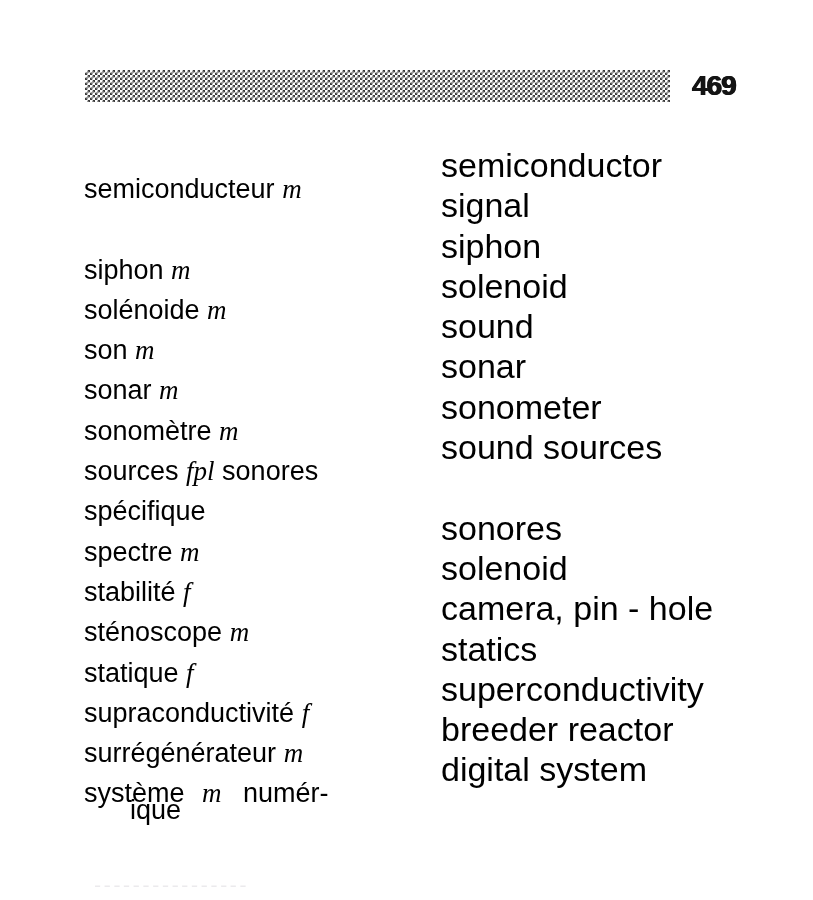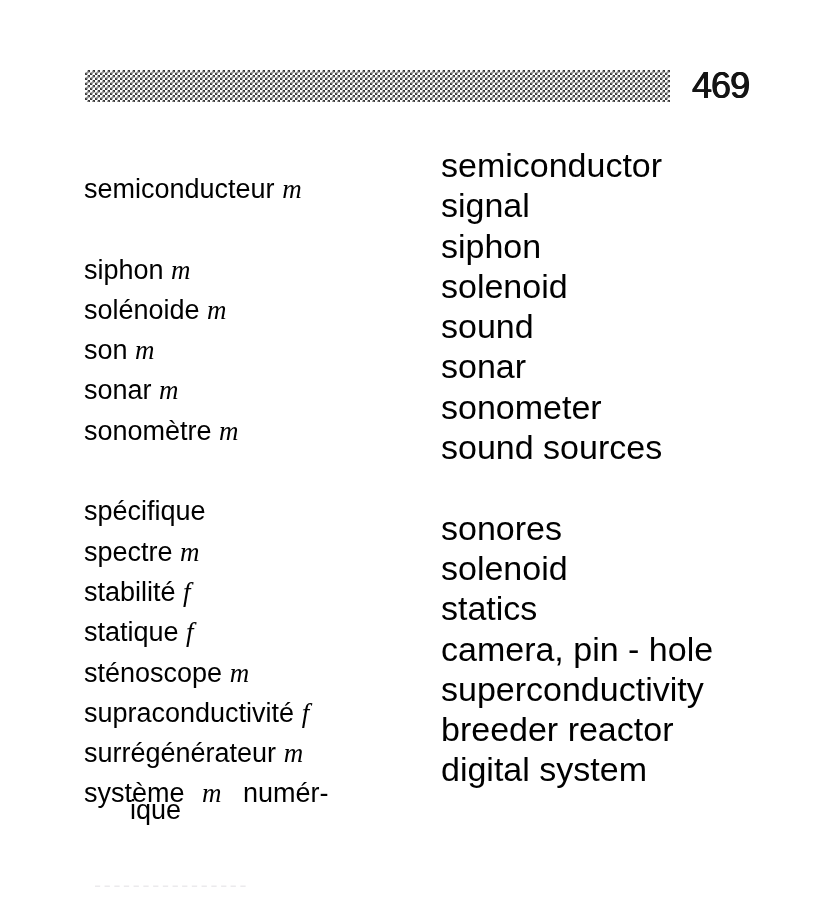--- a/index.html
+++ b/index.html
@@ -46,22 +46,22 @@
       linear-gradient(45deg, #2b2b2b 25%, transparent 25%, transparent 75%, #2b2b2b 75%);
     background-size: 5px 5px;
     background-position: 0 0, 2.5px 2.5px;
     opacity: 0.92;
   }
   #page-number {
     position: absolute;
     left: 692px;
     top: 0px;
     font-family: "Liberation Sans", sans-serif;
-    font-weight: normal;
-    font-size: 36px;
+    font-weight: bold;
+    font-size: 28px;
     letter-spacing: -1px;
     line-height: 40px;
     color: #141414;
     text-shadow: 0.6px 0 0 #141414, -0.6px 0 0 #141414;
   }
 
   
   #entries {
     position: absolute;
     left: 84px;
@@ -159,40 +159,41 @@
       </div>
       <div class="entry-row">
         <div class="term-fr"><span>sonar</span> <span class="gm">m</span></div>
         <div class="term-en">sonar</div>
       </div>
       <div class="entry-row">
         <div class="term-fr"><span>sonomètre</span> <span class="gm">m</span></div>
         <div class="term-en">sonometer</div>
       </div>
       <div class="entry-row">
+        <div class="term-fr"><span>sources</span> <span class="gm">fpl</span> <span>sonores</span></div>
         <div class="term-en">sound sources</div>
       </div>
       <div class="entry-row">
         <div class="term-fr"><span>spécifique</span></div>
       </div>
       <div class="entry-row">
         <div class="term-fr"><span>spectre</span> <span class="gm">m</span></div>
         <div class="term-en">sonores</div>
       </div>
       <div class="entry-row">
         <div class="term-fr"><span>stabilité</span> <span class="gm">f</span></div>
         <div class="term-en">solenoid</div>
       </div>
       <div class="entry-row">
+        <div class="term-fr"><span>sténoscope</span> <span class="gm">m</span></div>
+        <div class="term-en">camera, pin - hole</div>
+      </div>
+      <div class="entry-row">
         <div class="term-fr"><span>statique</span> <span class="gm">f</span></div>
         <div class="term-en">statics</div>
-      </div>
-      <div class="entry-row">
-        <div class="term-fr"><span>sténoscope</span> <span class="gm">m</span></div>
-        <div class="term-en">camera, pin - hole</div>
       </div>
       <div class="entry-row">
         <div class="term-fr"><span>supraconductivité</span> <span class="gm">f</span></div>
         <div class="term-en">superconductivity</div>
       </div>
       <div class="entry-row">
         <div class="term-fr"><span>surrégénérateur</span> <span class="gm">m</span></div>
         <div class="term-en">breeder reactor</div>
       </div>
       <div class="entry-row">

